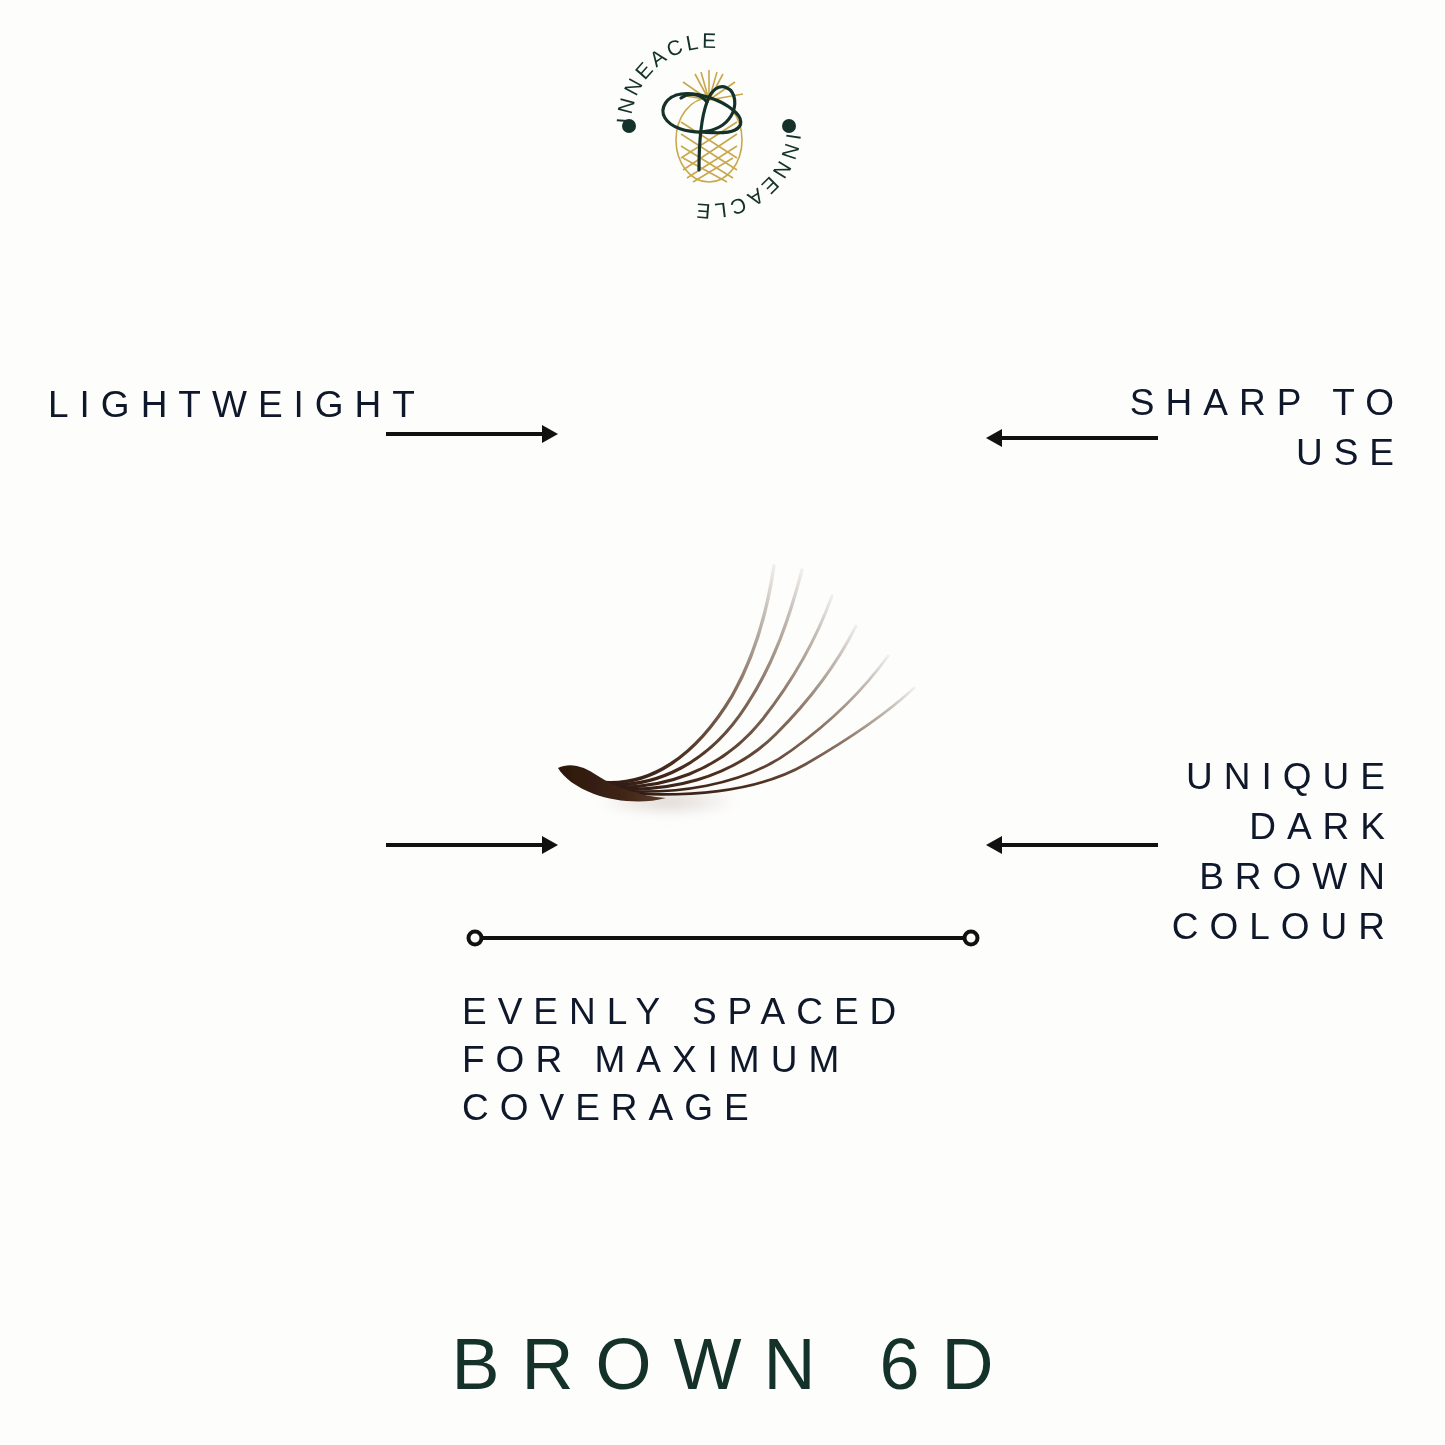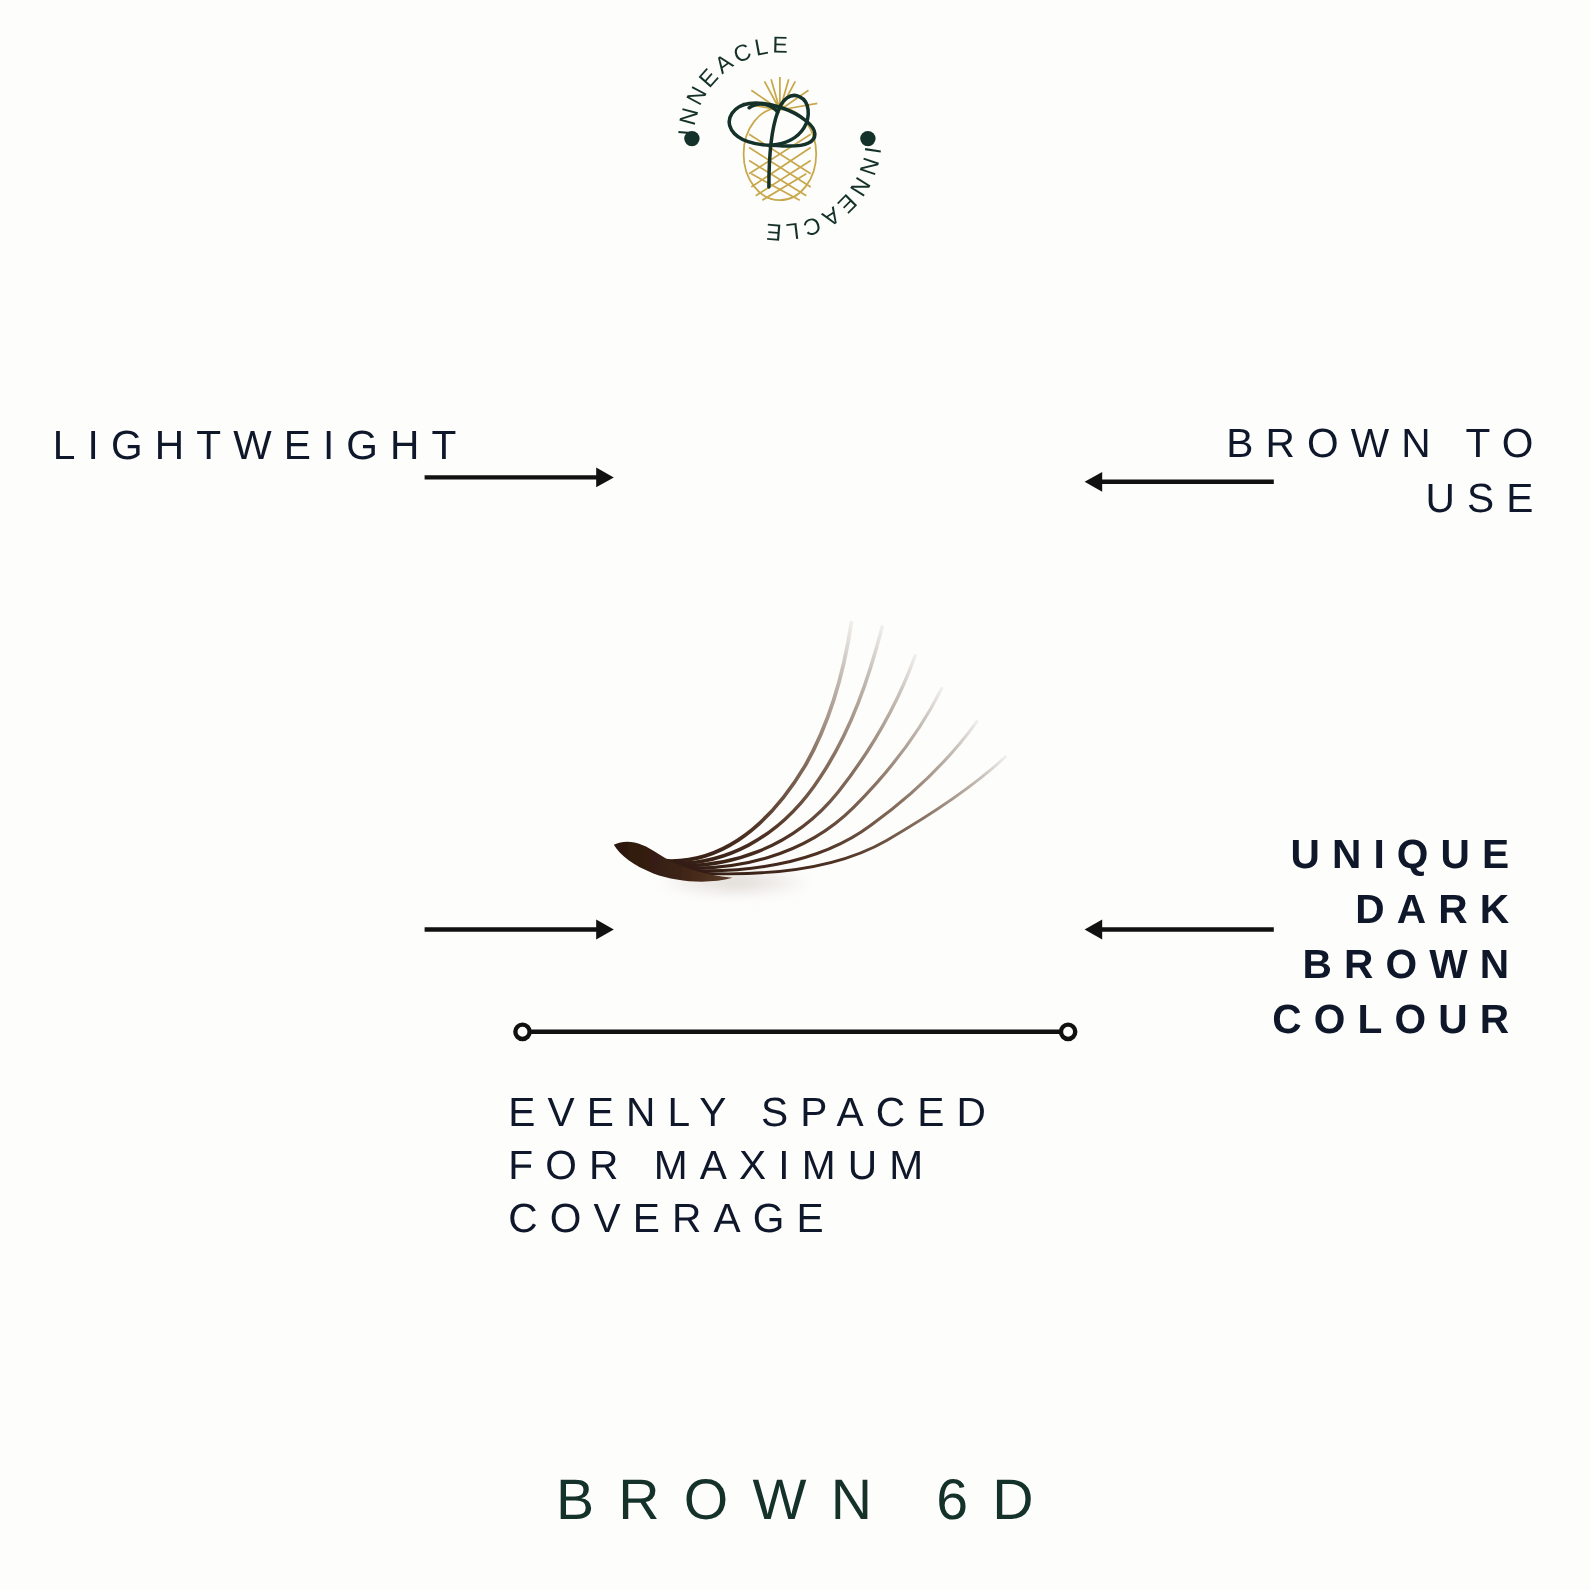--- a/index.html
+++ b/index.html
@@ -55,24 +55,23 @@
     right: 40px;
     top: 378px;
     width: 460px;
   }
   #label-sharp-base {
     left: 60px;
     top: 800px;
     width: 520px;
   }
   #label-unique-colour {
-    right: 62px;
+    right: 49px;
     top: 752px;
     width: 430px;
-    font-weight: bold;
   }
   #label-evenly-spaced {
     left: 462px;
     top: 988px;
     width: 520px;
     line-height: 48px;
   }
 
   
   .arrow { position: absolute; }
@@ -97,21 +96,21 @@
   
   #product-title {
     position: absolute;
     left: 0;
     top: 1318px;
     width: 1445px;
     text-align: center;
     color: #14312a;
     font-family: "Liberation Sans", sans-serif;
     font-weight: 300;
-    font-size: 52px;
+    font-size: 72px;
     letter-spacing: 22px;
     text-indent: 22px;
     line-height: 92px;
   }
 </style>
 </head>
 <body>
 
 <div id="page">
 
@@ -155,21 +154,21 @@
 
   <div class="label left-align" id="label-lightweight">LIGHTWEIGHT</div>
 
   <div class="arrow" id="arrow-lightweight">
     <svg width="176" height="28" viewBox="0 0 176 28" xmlns="http://www.w3.org/2000/svg">
       <line x1="0" y1="14" x2="160" y2="14" stroke="#111111" stroke-width="4"></line>
       <path d="M156 5 L172 14 L156 23 Z" fill="#111111"></path>
     </svg>
   </div>
 
-  <div class="label right-align" id="label-easy-to-use">BROWN TO
+  <div class="label right-align" id="label-easy-to-use">SHARP TO
 USE</div>
 
   <div class="arrow" id="arrow-easy-to-use">
     <svg width="176" height="28" viewBox="0 0 176 28" xmlns="http://www.w3.org/2000/svg">
       <line x1="16" y1="14" x2="176" y2="14" stroke="#111111" stroke-width="4"></line>
       <path d="M20 5 L4 14 L20 23 Z" fill="#111111"></path>
     </svg>
   </div>
 
 

